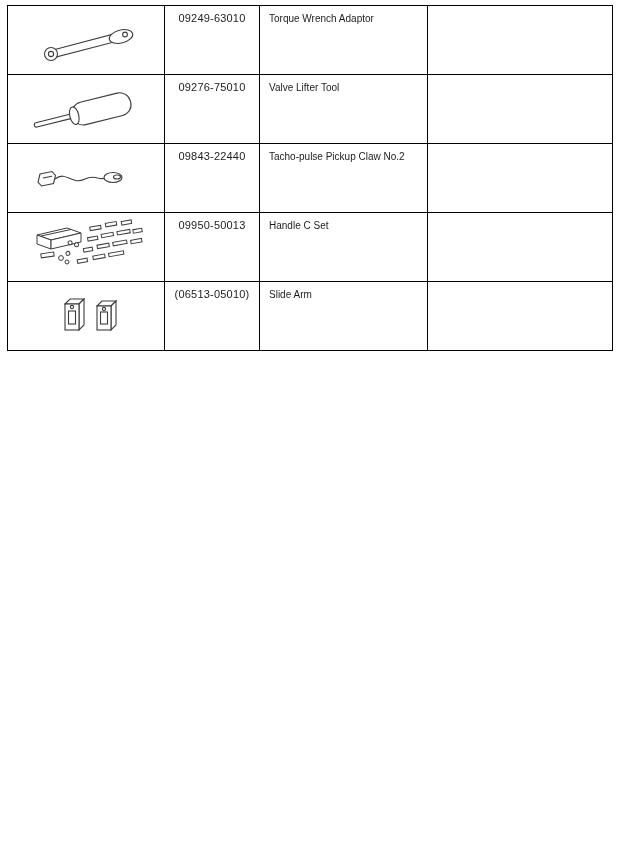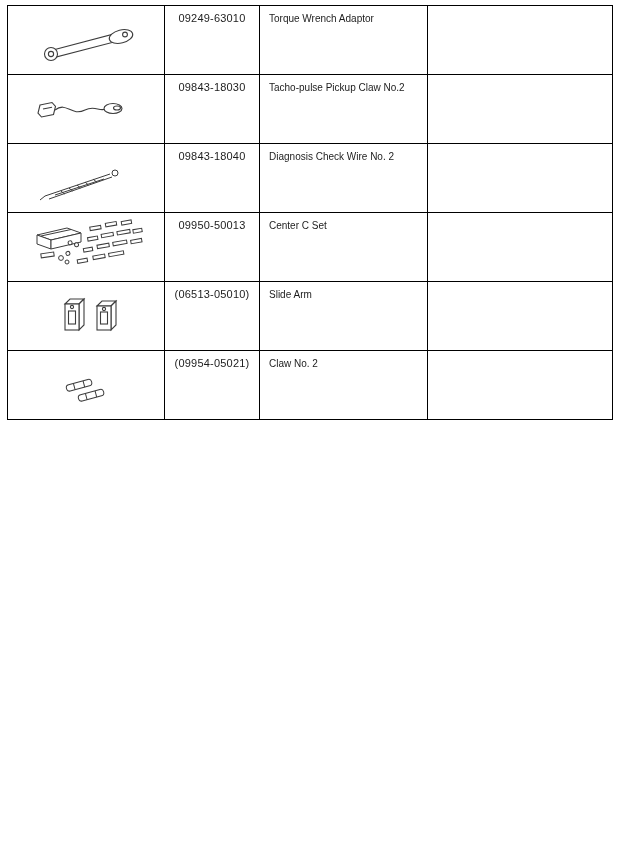--- a/index.html
+++ b/index.html
@@ -71,57 +71,54 @@
               <circle cx="42" cy="48" r="6.5"></circle>
               <circle cx="42" cy="48" r="2.6"></circle>
             </g>
           </svg>
         </td>
         <td class="c-num"><span>09249-63010</span></td>
         <td class="c-name"><span>Torque Wrench Adaptor</span></td>
         <td class="c-rem"></td>
       </tr>
 
+      <tr>
+        <td class="c-img">
+          <svg width="155" height="66" viewBox="0 0 155 66">
+            <g fill="#fff" stroke="#3c3c3c" stroke-width="1.1" transform="rotate(-14 78 38)">
+              <rect x="24" y="35" width="42" height="4.5" rx="2"></rect>
+              <rect x="63" y="26" width="60" height="23" rx="11"></rect>
+              <ellipse cx="65" cy="37.5" rx="4.5" ry="9"></ellipse>
+            </g>
+          </svg>
+        </td>
+        <td class="c-num"><span>09276-75010</span></td>
+        <td class="c-name"><span>Valve Lifter Tool</span></td>
+        <td class="c-rem"></td>
+      </tr>
 
 
 
       <tr>
         <td class="c-img">
           <svg width="155" height="66" viewBox="0 0 155 66">
             <g fill="#fff" stroke="#3c3c3c" stroke-width="1.1">
               <path d="M46 35 C58 26 62 42 76 35 C86 30 90 37 97 34" fill="none"></path>
               <path d="M31 30 l12 -2.5 l3.5 4 l-2 8 l-12 2.5 l-3.5 -4 Z"></path>
               <path d="M34 34 l9 -1.8" fill="none"></path>
               <ellipse cx="104" cy="33.5" rx="9" ry="5"></ellipse>
               <ellipse cx="108" cy="33" rx="3.5" ry="2"></ellipse>
             </g>
           </svg>
         </td>
-        <td class="c-num"><span>09843-18030</span></td>
+        <td class="c-num"><span>09843-22440</span></td>
         <td class="c-name"><span>Tacho-pulse Pickup Claw No.2</span></td>
         <td class="c-rem"></td>
       </tr>
 
-      <tr>
-        <td class="c-img">
-          <svg width="155" height="66" viewBox="0 0 155 66">
-            <g fill="none" stroke="#3c3c3c" stroke-width="1">
-              <path d="M36 52 L101 30"></path>
-              <path d="M40 55 L103 33"></path>
-              <path d="M46 51 L95 35"></path>
-              <path d="M52 47 l3.5 3 M60 44 l3.5 3 M68 41 l3.5 3 M76 38 l3.5 3 M84 35 l3.5 3"></path>
-              <circle cx="106" cy="29" r="3" fill="#fff"></circle>
-              <path d="M36 52 l-5 4"></path>
-            </g>
-          </svg>
-        </td>
-        <td class="c-num"><span>09843-18040</span></td>
-        <td class="c-name"><span>Diagnosis Check Wire No. 2</span></td>
-        <td class="c-rem"></td>
-      </tr>
 
       <tr>
         <td class="c-img">
           <svg width="155" height="66" viewBox="0 0 155 66">
             <g fill="#fff" stroke="#3c3c3c" stroke-width="1">
               <path d="M28 22 L58 15 L72 20 L42 27 Z"></path>
               <path d="M28 22 L28 31 L42 36 L42 27 Z"></path>
               <path d="M42 27 L72 20 L72 29 L42 36 Z"></path>
               <path d="M32 23 L62 16.5" fill="none"></path>
               <g transform="rotate(-10 95 32)">
@@ -143,21 +140,21 @@
                 <circle cx="68" cy="27" r="2"></circle>
                 <circle cx="58" cy="34" r="2"></circle>
               </g>
               <rect x="32" y="40" width="13" height="4" transform="rotate(-8 38 42)"></rect>
               <circle cx="52" cy="45" r="2.4"></circle>
               <circle cx="58" cy="49" r="2"></circle>
             </g>
           </svg>
         </td>
         <td class="c-num"><span>09950-50013</span></td>
-        <td class="c-name"><span>Center C Set</span></td>
+        <td class="c-name"><span>Handle C Set</span></td>
         <td class="c-rem"></td>
       </tr>
 
 
       <tr>
         <td class="c-img">
           <svg width="155" height="66" viewBox="0 0 155 66">
             <g fill="#fff" stroke="#3c3c3c" stroke-width="1.1">
               <path d="M56 22 L61 17 L75 17 L70 22 Z"></path>
               <path d="M70 22 L75 17 L75 43 L70 48 Z"></path>
@@ -171,38 +168,17 @@
               <circle cx="95" cy="27" r="1.6"></circle>
             </g>
           </svg>
         </td>
         <td class="c-num"><span>(06513-05010)</span></td>
         <td class="c-name"><span>Slide Arm</span></td>
         <td class="c-rem"></td>
       </tr>
 
 
-      <tr>
-        <td class="c-img">
-          <svg width="155" height="66" viewBox="0 0 155 66">
-            <g fill="#fff" stroke="#3c3c3c" stroke-width="1">
-              <g transform="rotate(-15 70 34)">
-                <rect x="57" y="31" width="26" height="6.5" rx="3"></rect>
-                <line x1="65" y1="31" x2="65" y2="37.5"></line>
-                <line x1="75" y1="31" x2="75" y2="37.5"></line>
-              </g>
-              <g transform="rotate(-15 82 44)">
-                <rect x="69" y="41" width="26" height="6.5" rx="3"></rect>
-                <line x1="77" y1="41" x2="77" y2="47.5"></line>
-                <line x1="87" y1="41" x2="87" y2="47.5"></line>
-              </g>
-            </g>
-          </svg>
-        </td>
-        <td class="c-num"><span>(09954-05021)</span></td>
-        <td class="c-name"><span>Claw No. 2</span></td>
-        <td class="c-rem"></td>
-      </tr>
 
 
     </tbody>
   </table>
 </div>
 
 </body></html>

